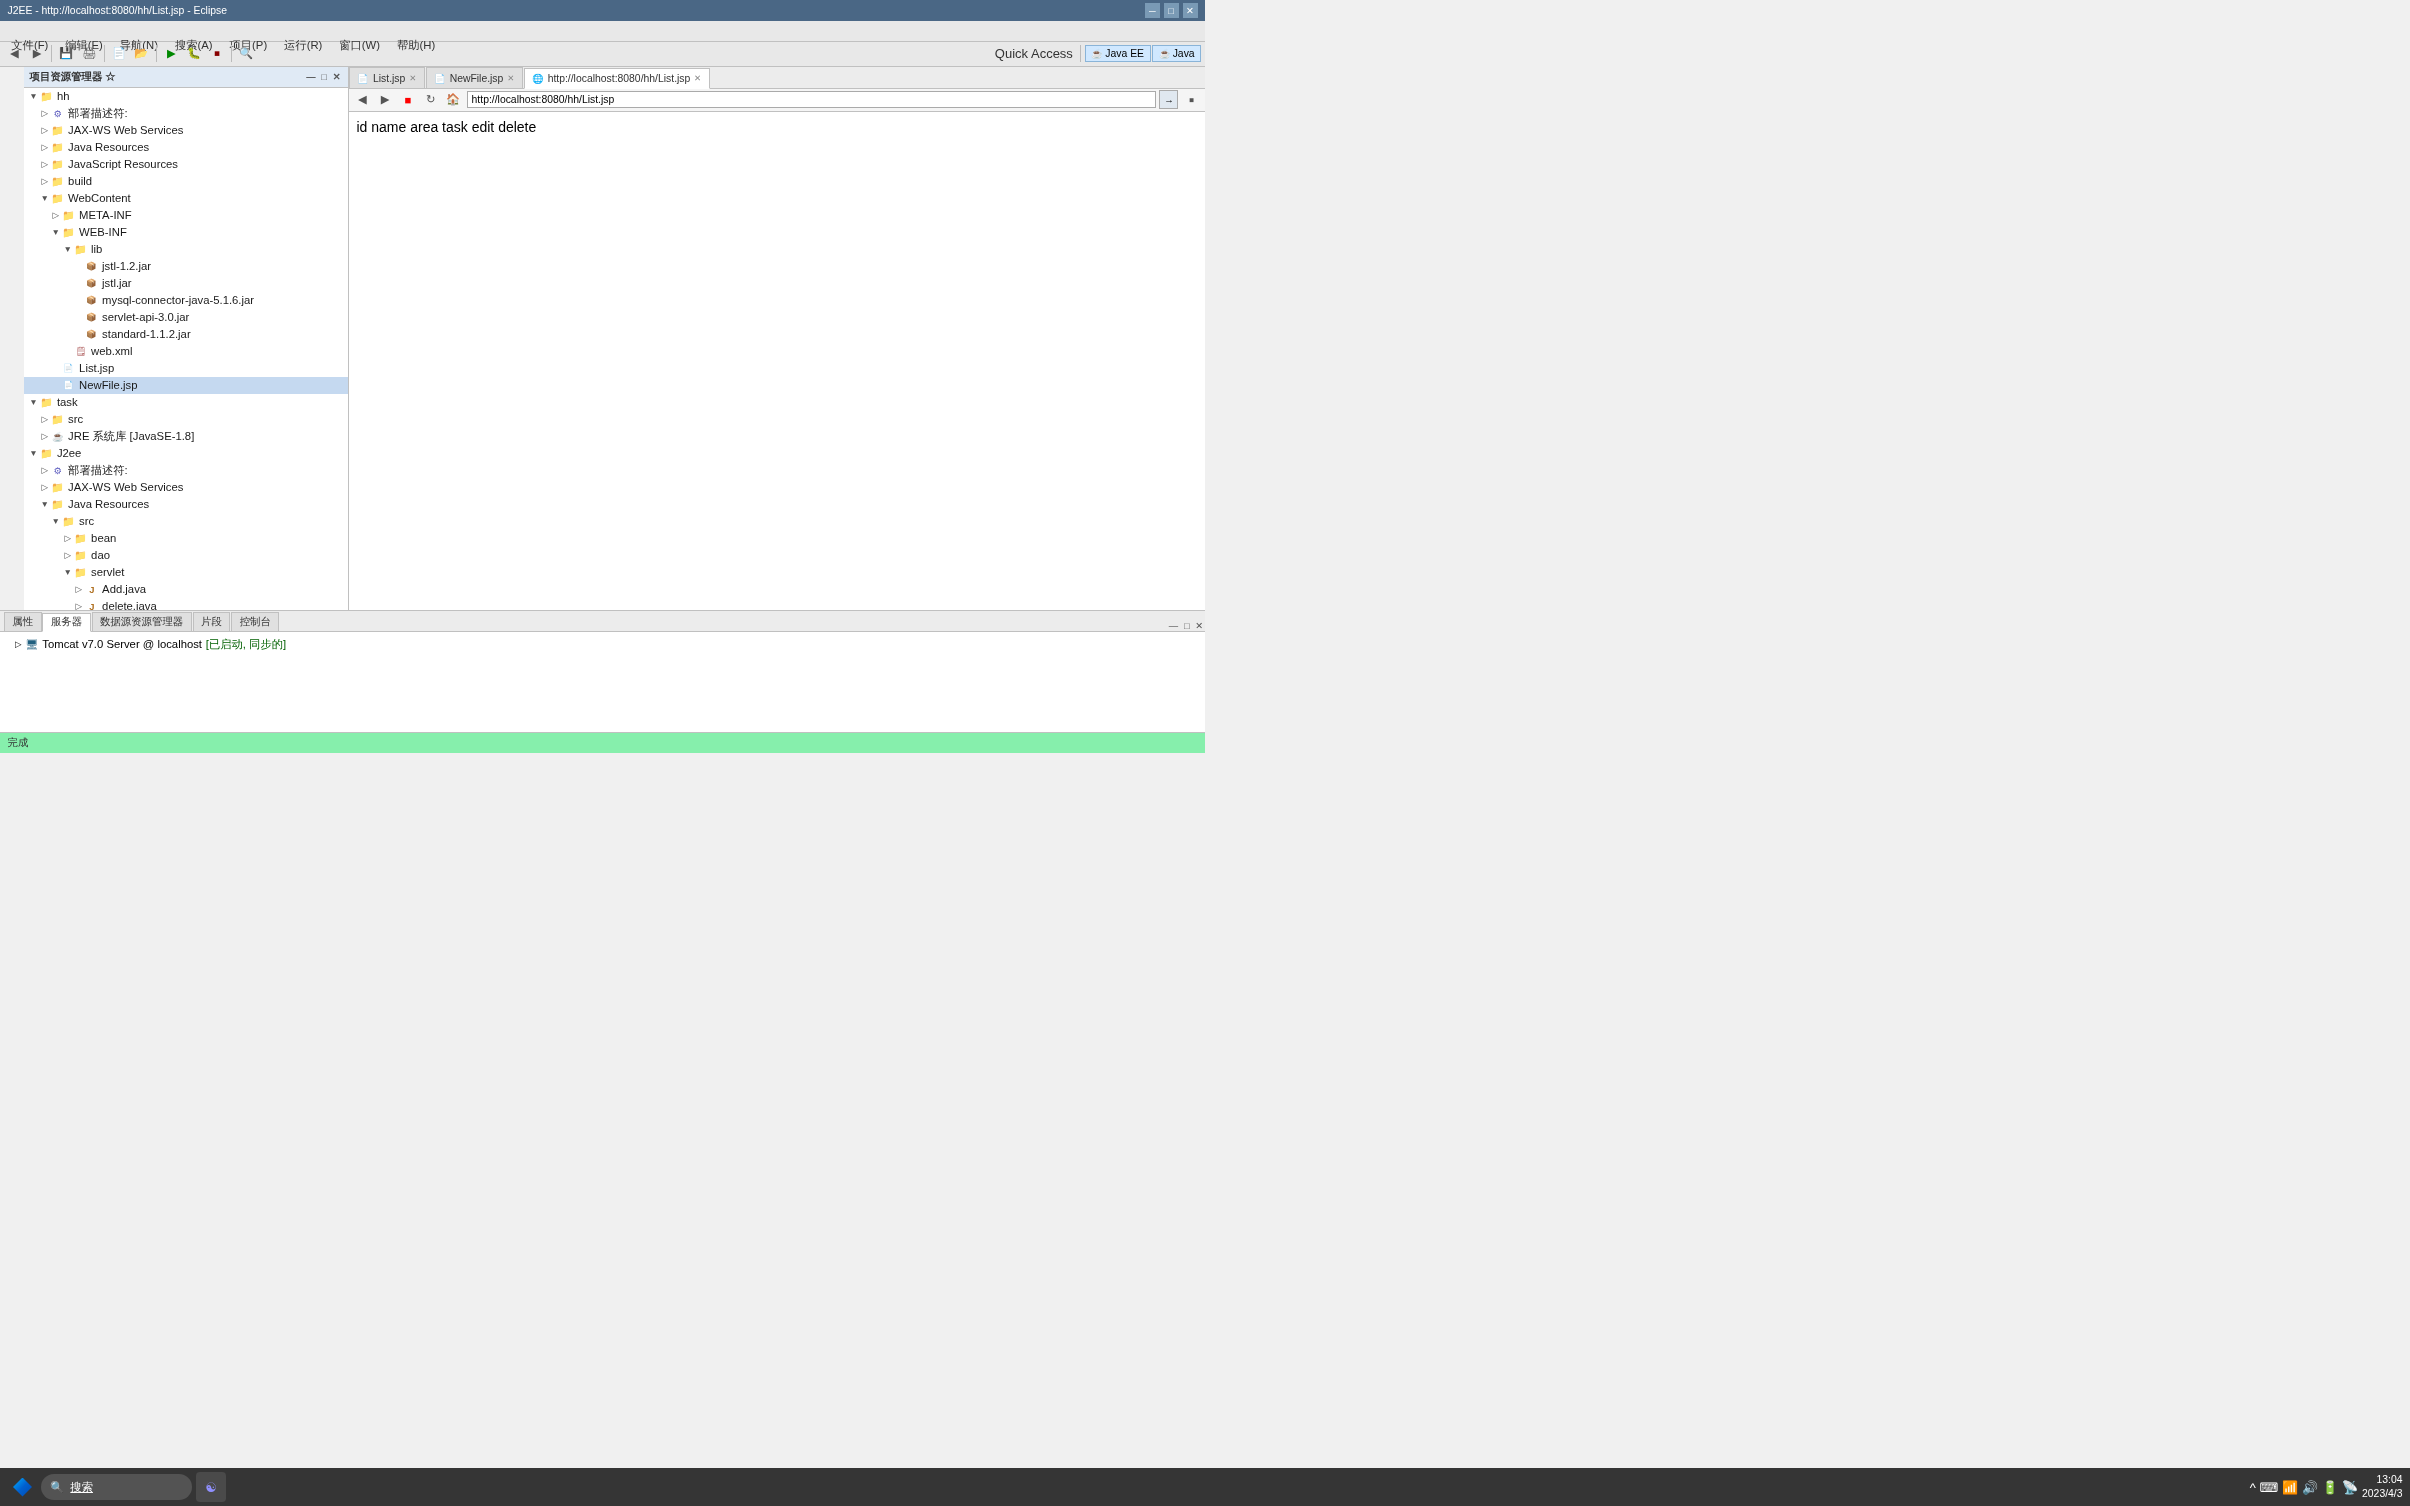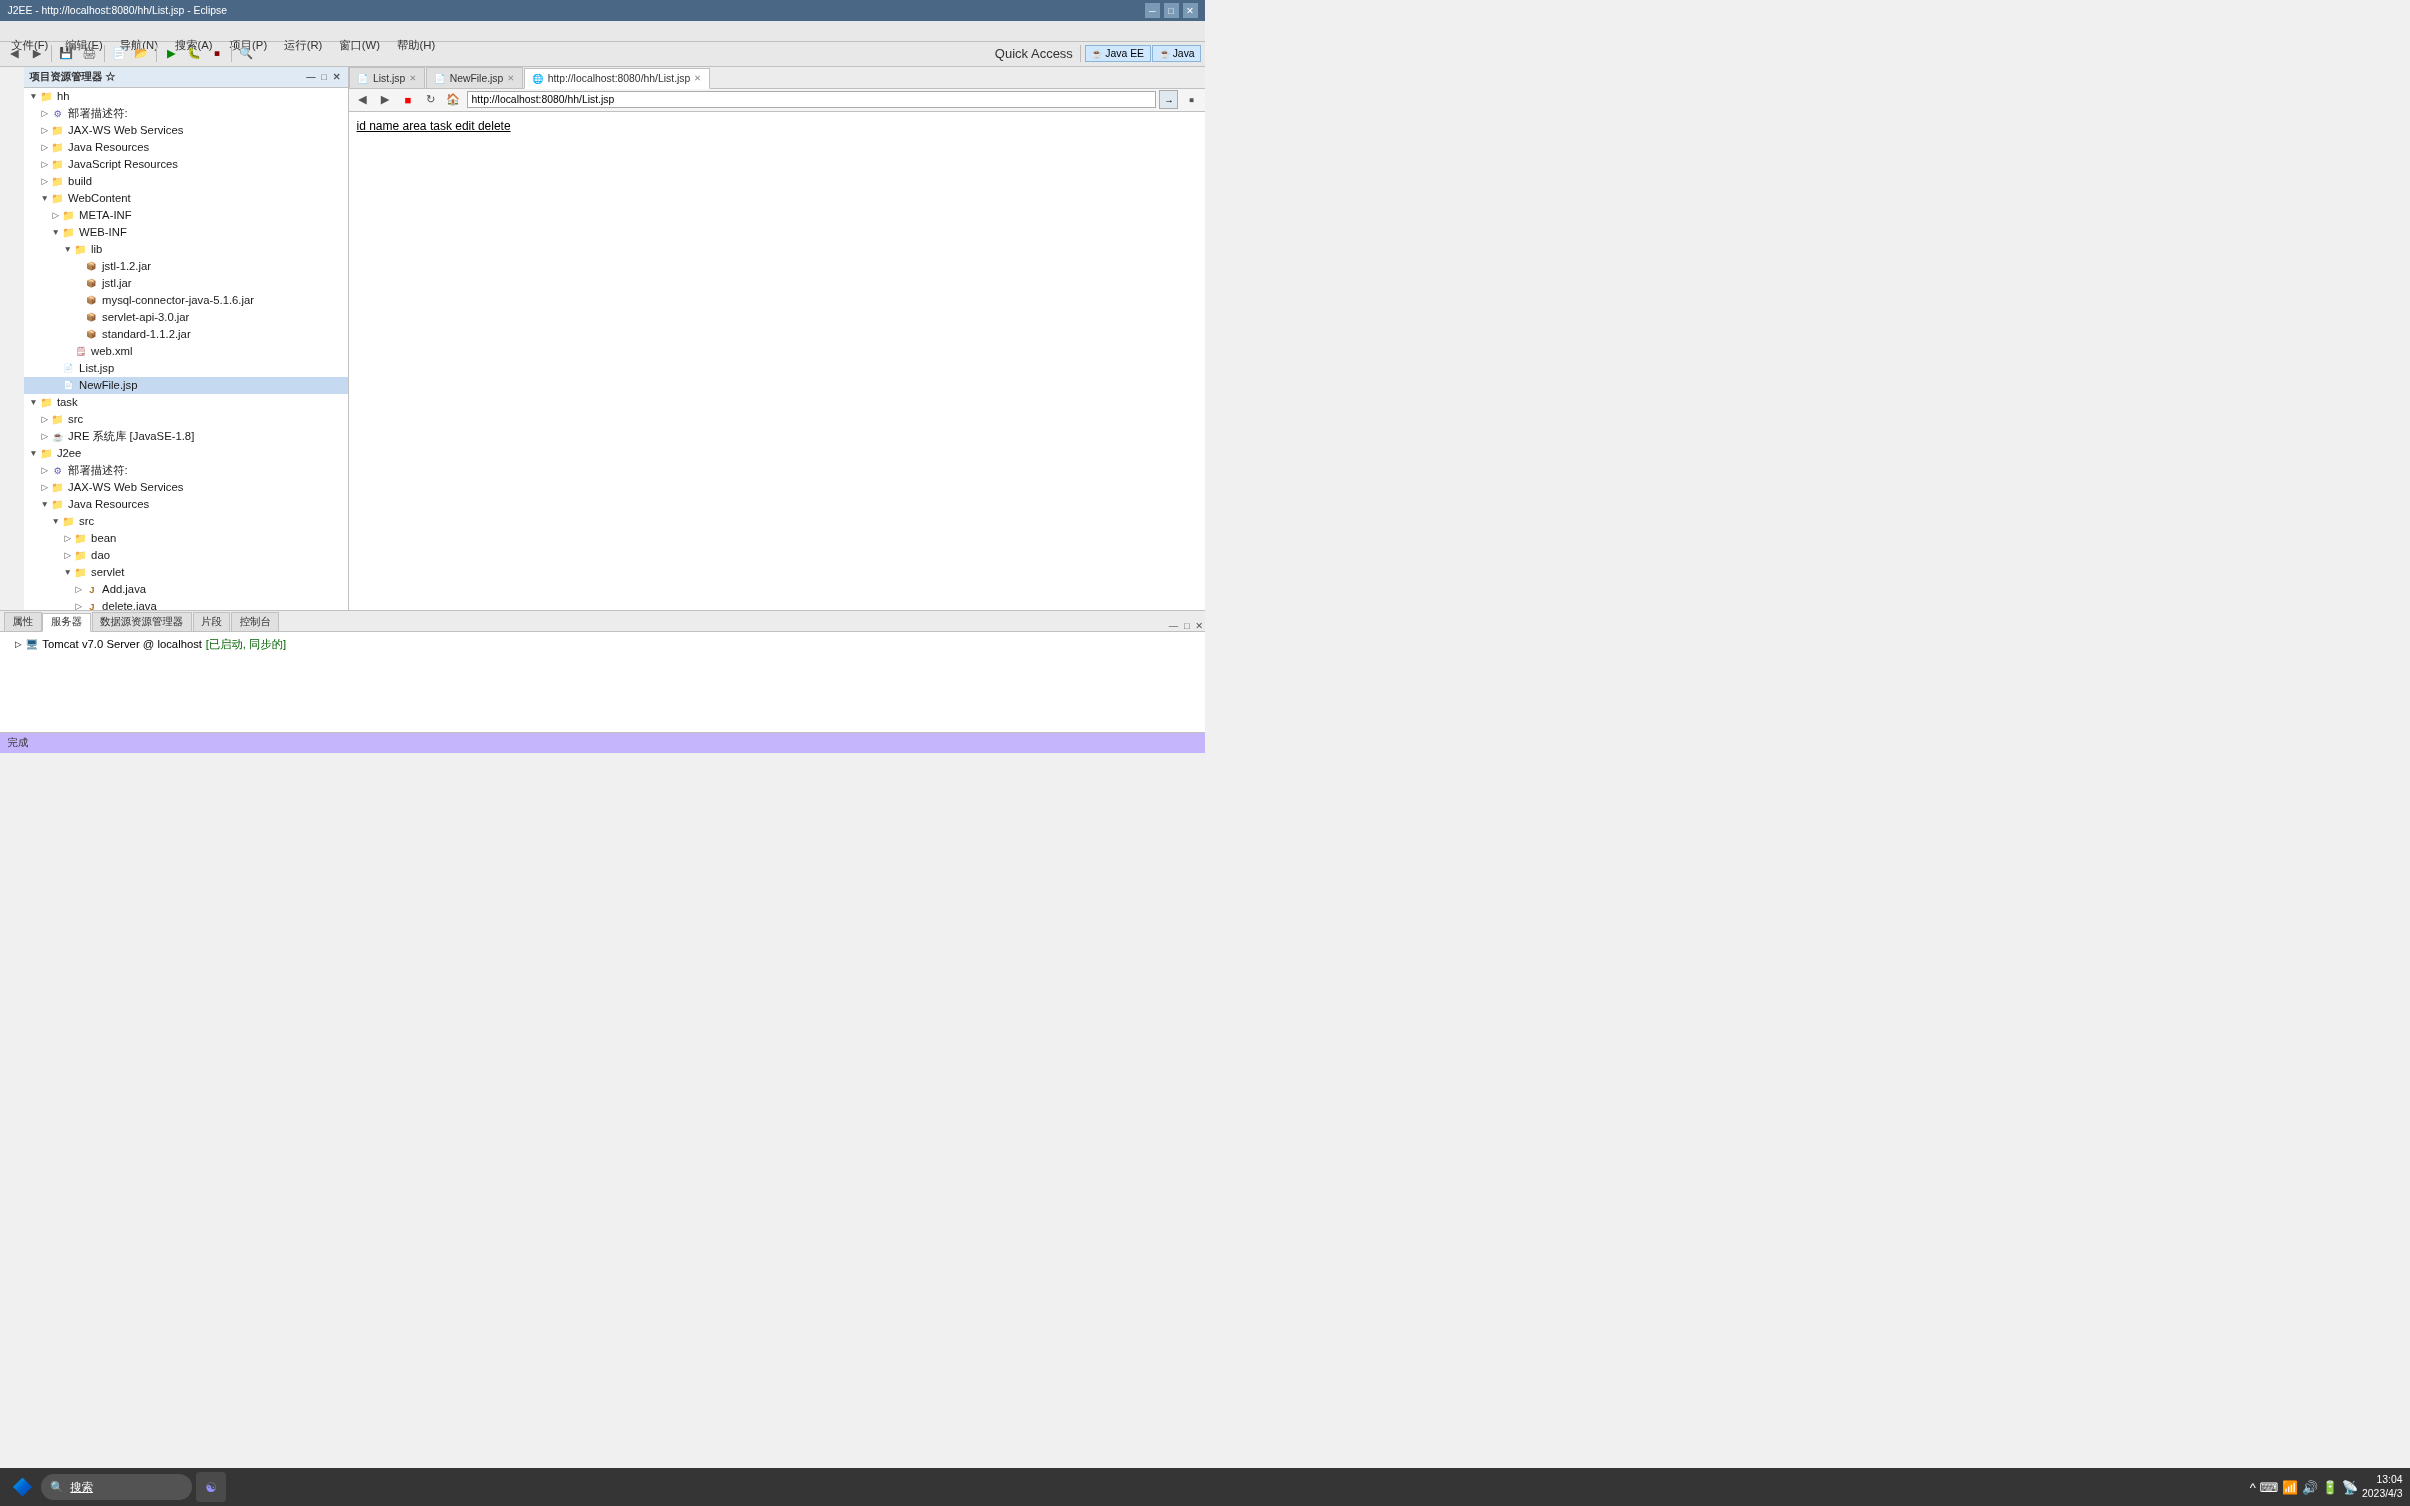--- a/index.html
+++ b/index.html
@@ -205,24 +205,23 @@
       cursor: pointer;
       font-size: 9.4px;
       display: flex; align-items: center; justify-content: center;
     }
 
     
     .browser-content {
       flex: 1;
       background: white;
       padding: 7.5px;
-      font-size: 12px;
+      font-size: 14px;
       color: #000;
       overflow: auto;
-      text-decoration: underline;
     }
 
     
     .bottom-panel {
       height: 122px;
       border-top: 0.9px solid #c0c0c0;
       background: white;
       display: flex;
       flex-direction: column;
     }
@@ -264,21 +263,21 @@
       height: 17px;
       gap: 3.8px;
       padding-left: 7.5px;
     }
     .server-icon { color: #206080; font-size: 10.4px; }
     .server-status { color: #006000; font-size: 11.3px; }
 
     
     .status-bar {
       height: 21px;
-      background: #c4b5fd;
+      background: #86efac;
       border-top: 0.9px solid #c0c0c0;
       display: flex;
       align-items: center;
       padding: 0 7.5px;
       font-size: 10.4px;
       color: #333;
     }
 
     
     .taskbar {

